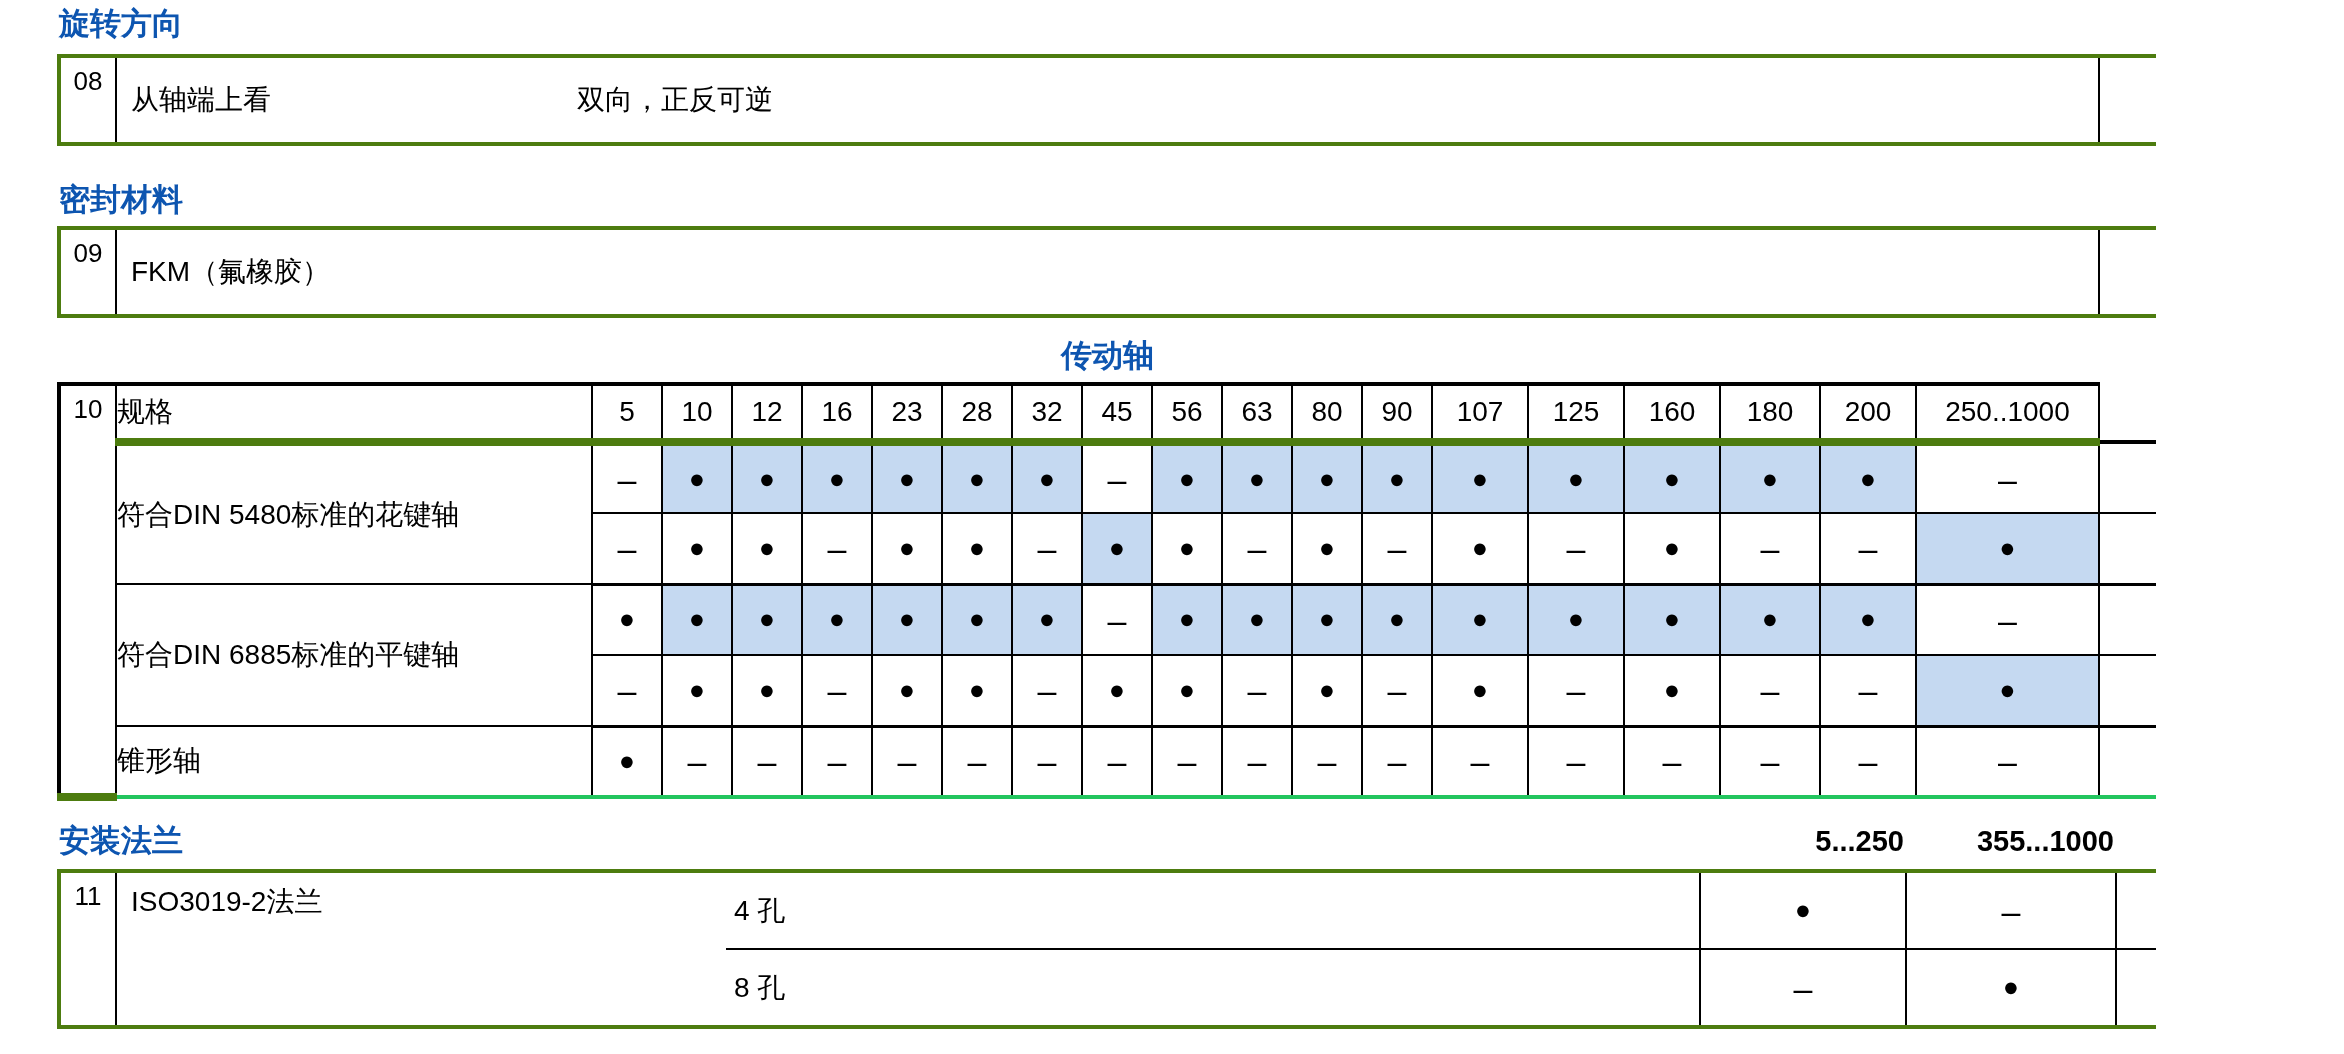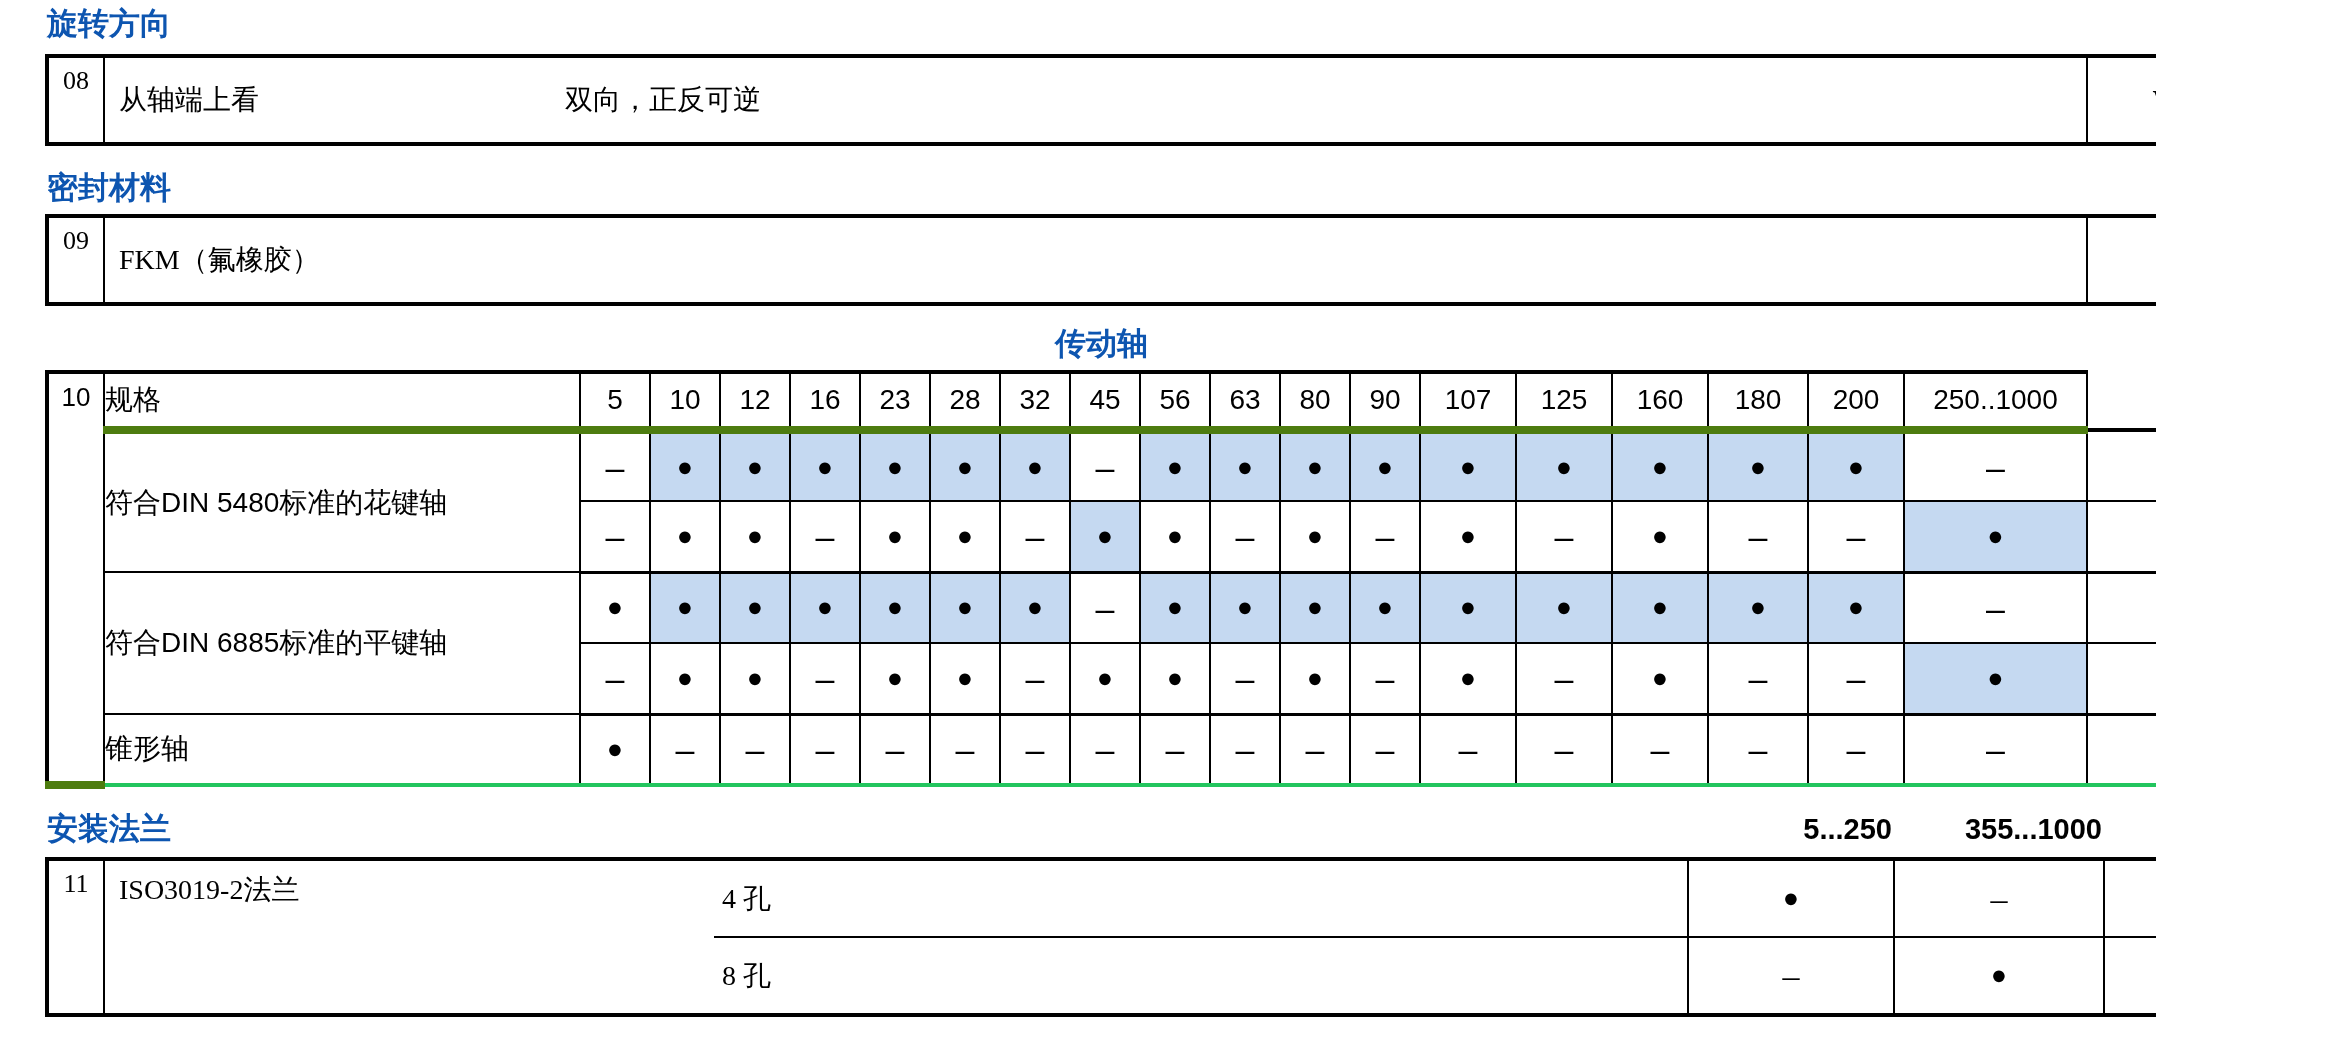--- a/index.html
+++ b/index.html
@@ -1,30 +1,30 @@
 <!DOCTYPE html>
 <html style="--blue: #0d55b0; --hl: #c5d9f1;"><head>
 <meta charset="utf-8">
 <style>
   * { box-sizing: border-box; }
   html,body { margin:0; padding:0; background:#fff; }
   body { font-family:"Liberation Sans","DejaVu Sans",sans-serif; color:#000; }
-  .page { width:2156px; height:1054px; background:#fff; padding:6px 0 0 45px; position:relative; overflow:hidden; }
+  .page { width:2156px; height:1054px; background:#fff; padding:6px 0 0 57px; position:relative; overflow:hidden; }
 
   .heading { color:var(--blue,#0d55b0); font-size:31px; font-weight:bold; line-height:36px; margin:0 0 0 2px; }
   .h-rot  { margin-top:0; margin-bottom:12px; }
-  .h-seal { margin-top:24px; margin-bottom:8px; }
+  .h-seal { margin-top:36px; margin-bottom:8px; }
   .h-shaft{ margin-top:20px; margin-bottom:8px;text-align:center; }
 
   table { border-collapse:collapse; table-layout:fixed; }
   .t { width:2202px; }
   .t td { border:2px solid #000; font-size:28px; vertical-align:middle; padding:0; }
 
   
-  .framed { border:4px solid #000000;font-family:Liberation Serif, serif; }
+  .framed { border:4px solid #4d7c0f; }
 
   td.num { font-size:26px; text-align:center; vertical-align:top; padding-top:8px; }
   td.code { font-weight:bold; text-align:center; font-size:30px; }
 
   .t08 tr, .t09 tr { height:88px; }
   .contentcell { text-align:left; }
   .contentcell .cl, .contentcell .cv { display:inline-block; vertical-align:middle; }
   .contentcell .cl { width:460px; padding-left:14px; }
   .contentcell .single { padding-left:14px; }
 

